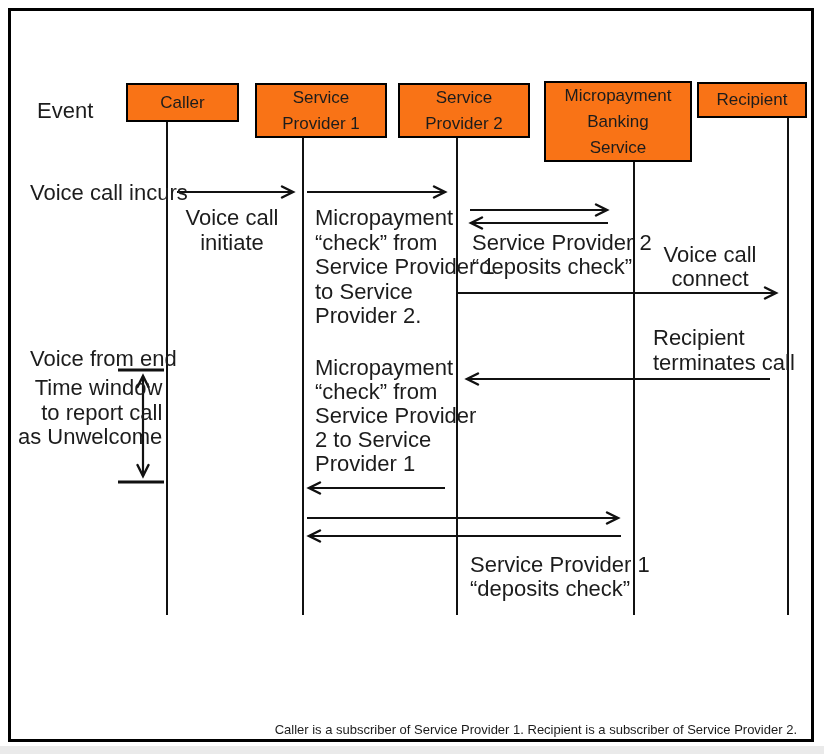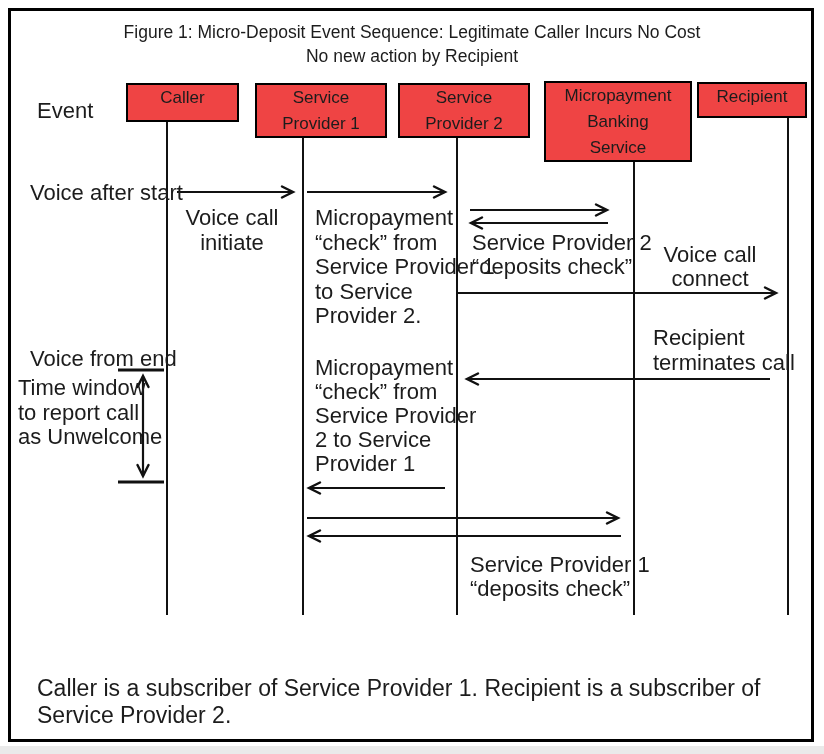--- a/index.html
+++ b/index.html
@@ -10,48 +10,44 @@
   .frame{
     position:absolute;left:8px;top:8px;width:806px;height:734px;
     border:3px solid #000;box-sizing:border-box;background:#fff;
   }
   .page-edge{position:absolute;left:0;bottom:0;width:824px;height:8px;background:#eaeaea;}
   .title{
     position:absolute;left:0;top:20px;width:824px;text-align:center;
     font-size:17.5px;line-height:24px;
   }
   .actor{
-    position:absolute;border:2px solid #000;background:#ef4444;box-sizing:border-box;
-    display:flex;align-items:flex-start;justify-content:center;text-align:center;
+    position:absolute;border:2px solid #000;background:#f97316;box-sizing:border-box;
+    display:flex;align-items:center;justify-content:center;text-align:center;
     font-size:17px;line-height:26px;
   }
   .actor span{white-space:pre-line;}
   .lbl{
     position:absolute;font-size:22px;line-height:24.5px;white-space:pre-line;
   }
   .footer{
-    position:absolute;left:37px;top:675px;width:760px;
-    font-size:23px;line-height:27px;
+    position:absolute;left:37px;top:716px;width:760px;
+    font-size:13px;line-height:27px;text-align:right;
   }
   svg.overlay{position:absolute;left:0;top:0;pointer-events:none;}
   svg.overlay line{stroke:#111;stroke-width:2.2;}
   svg.overlay line.lifeline{stroke-width:2;}
   svg.overlay line.tick{stroke-width:3;}
 </style>
 </head>
 <body>
 
 <div class="stage">
 
   <div class="frame"></div>
 
-  <div class="title">
-    <div>Figure 1: Micro-Deposit Event Sequence: Legitimate Caller Incurs No Cost</div>
-    <div>No new action by Recipient</div>
-  </div>
 
   <div class="actor" style="left:126px;top:83px;width:113px;height:39px;">
     <span>Caller</span>
   </div>
   <div class="actor" style="left:255px;top:83px;width:132px;height:55px;">
     <span>Service
 Provider 1</span>
   </div>
   <div class="actor" style="left:398px;top:83px;width:132px;height:55px;">
     <span>Service
@@ -88,23 +84,23 @@
     <line x1="445" y1="488" x2="309" y2="488" marker-end="url(#ah)"></line>
     <line x1="307" y1="518" x2="618" y2="518" marker-end="url(#ah)"></line>
     <line x1="621" y1="536" x2="309" y2="536" marker-end="url(#ah)"></line>
 
     <line class="tick" x1="118" y1="370" x2="164" y2="370"></line>
     <line class="tick" x1="118" y1="482" x2="164" y2="482"></line>
     <line x1="143" y1="376" x2="143" y2="476" marker-start="url(#ah)" marker-end="url(#ah)"></line>
   </svg>
 
   <div class="lbl" style="left:37px;top:99px;">Event</div>
-  <div class="lbl" style="left:30px;top:181px;">Voice after start</div>
+  <div class="lbl" style="left:30px;top:181px;">Voice call incurs</div>
   <div class="lbl" style="left:30px;top:347px;">Voice from end</div>
-  <div class="lbl" style="left:18px;top:376px;">Time window
+  <div class="lbl" style="left:18px;top:376px;text-align:right;">Time window
 to report call
 as Unwelcome</div>
 
   <div class="lbl" style="left:172px;top:206px;width:120px;text-align:center;">Voice call
 initiate</div>
   <div class="lbl" style="left:315px;top:206px;">Micropayment
 “check” from
 Service Provider 1
 to Service
 Provider 2.</div>

